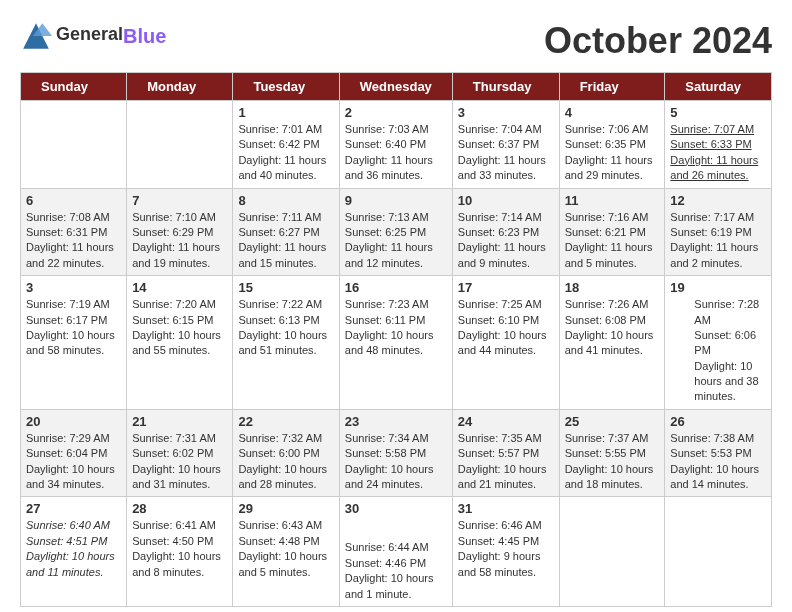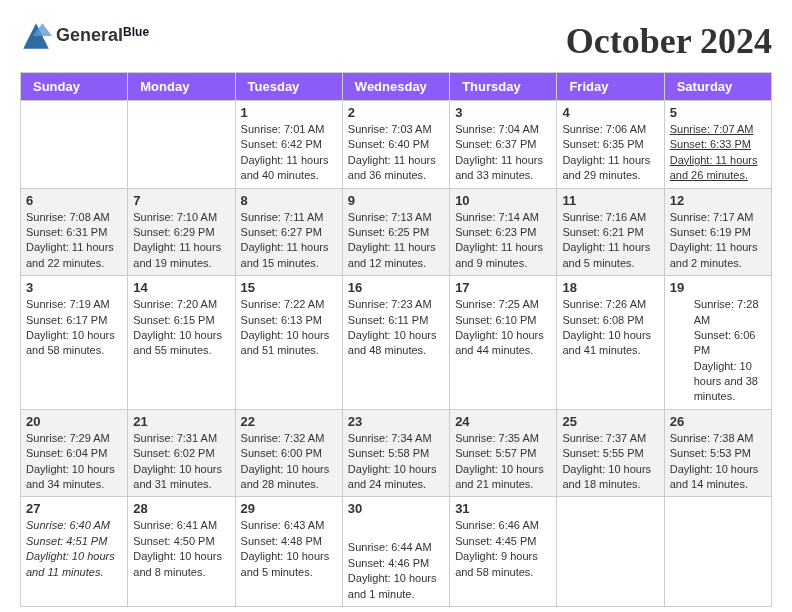--- a/index.html
+++ b/index.html
@@ -23,50 +23,49 @@
     .logo-text {
       display: flex;
       line-height: 1.1;
     }
     .logo-general {
       font-size: 18px;
       font-weight: bold;
       color: #333;
     }
     .logo-blue {
-      font-size: 12px;
+      font-size: 20px;
       font-weight: bold;
-      color: #0f172a;
+      color: #8b5cf6;
     }
     .logo-icon {
       width: 32px;
       height: 32px;
       margin-right: 4px;
     }
     .title-section {
       text-align: right;
     }
     .month-title {
       font-size: 36px;
       font-weight: bold;
       color: #333;
-      font-family: Liberation Serif, serif;
     }
     .location-title {
       font-size: 15px;
       color: #555;
     }
     table {
       width: 100%;
       border-collapse: collapse;
     }
     th {
-      background-color: #8b5cf6;
+      background-color: #7f1d1d;
       color: white;
-      padding: 6px 12px;
+      padding: 6px 20px;
       font-size: 13px;
       text-align: left;
       border: 1px solid #ccc;
     }
     td {
       border: 1px solid #ccc;
       vertical-align: top;
       padding: 4px 5px;
       font-size: 11px;
       color: #333;

